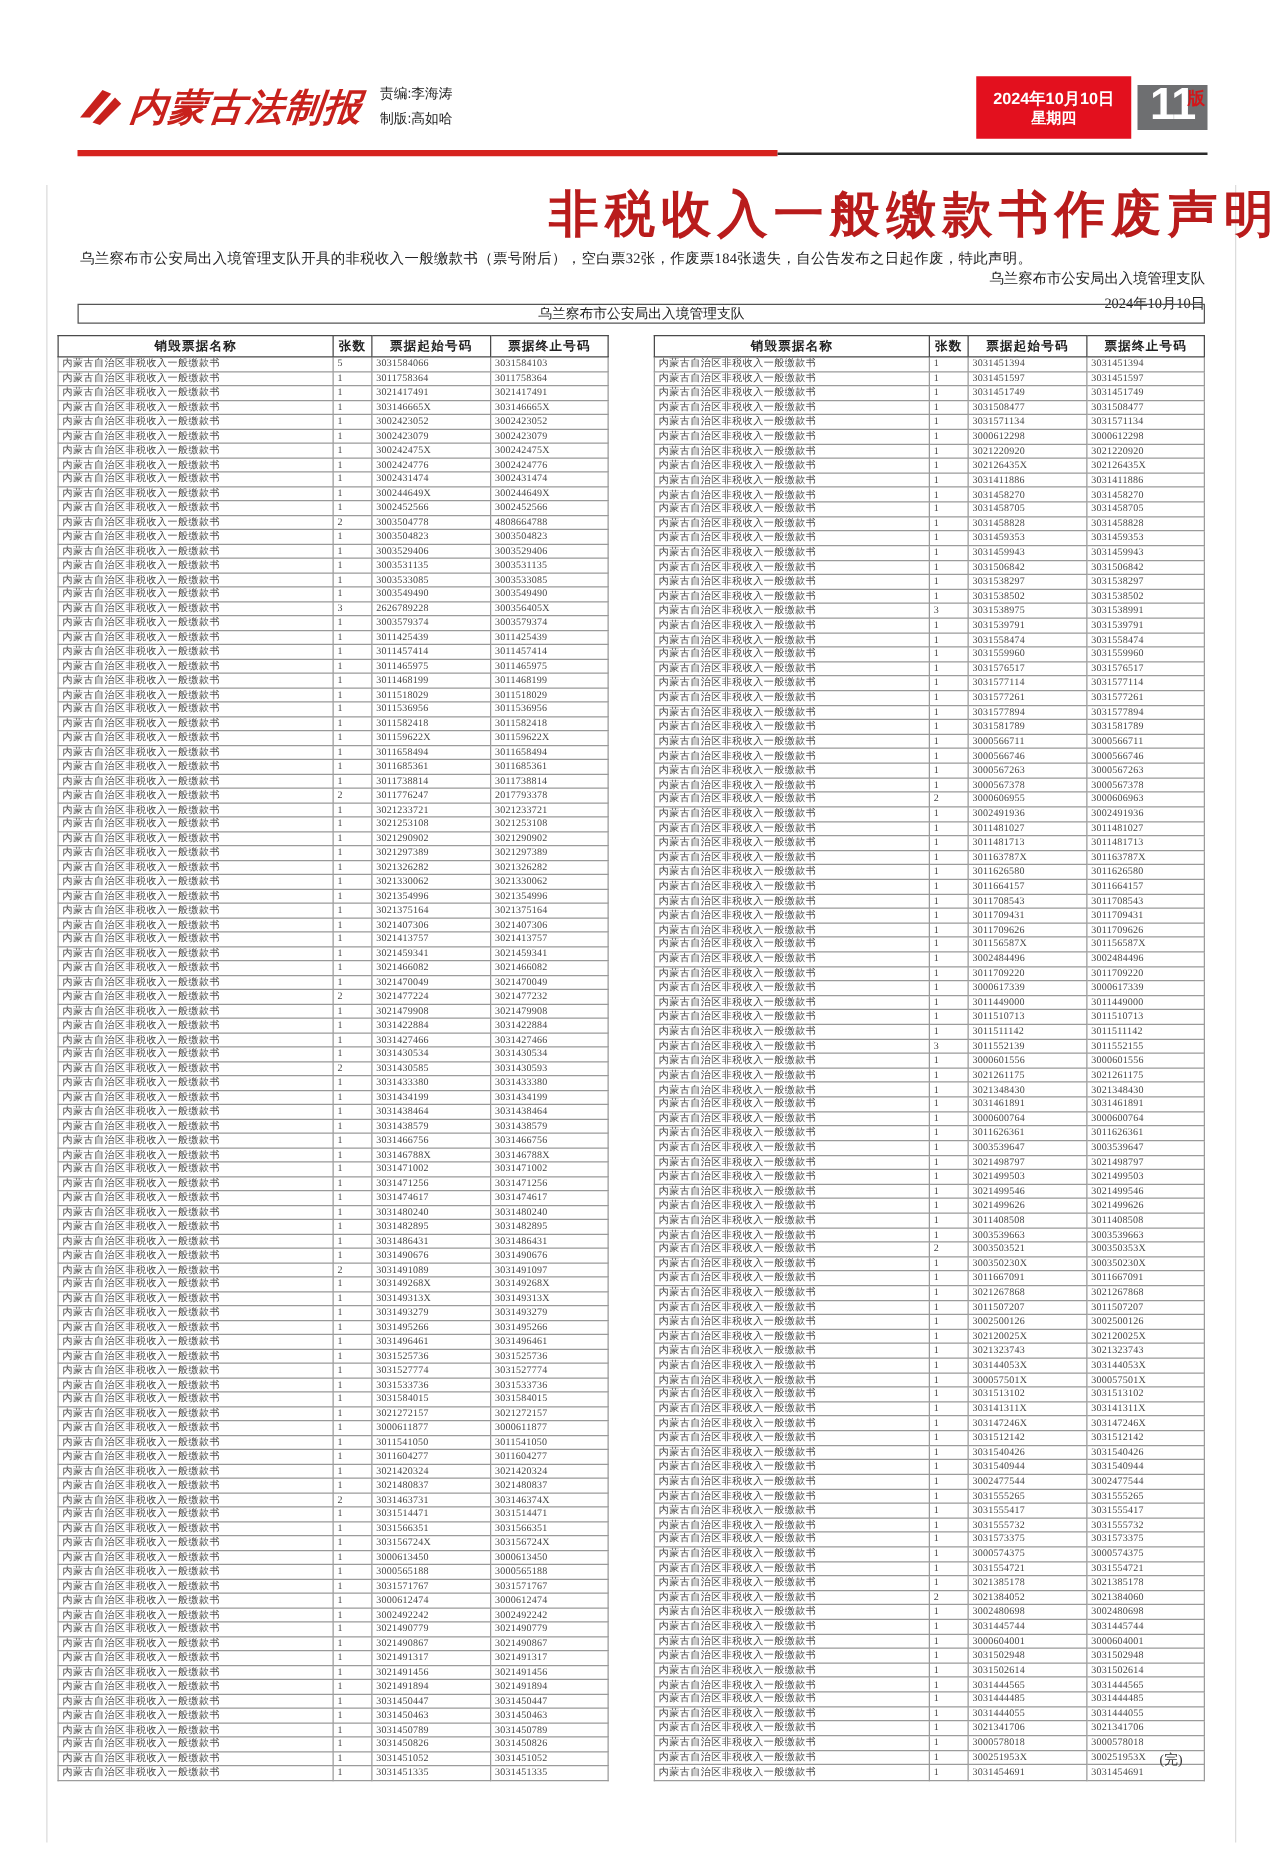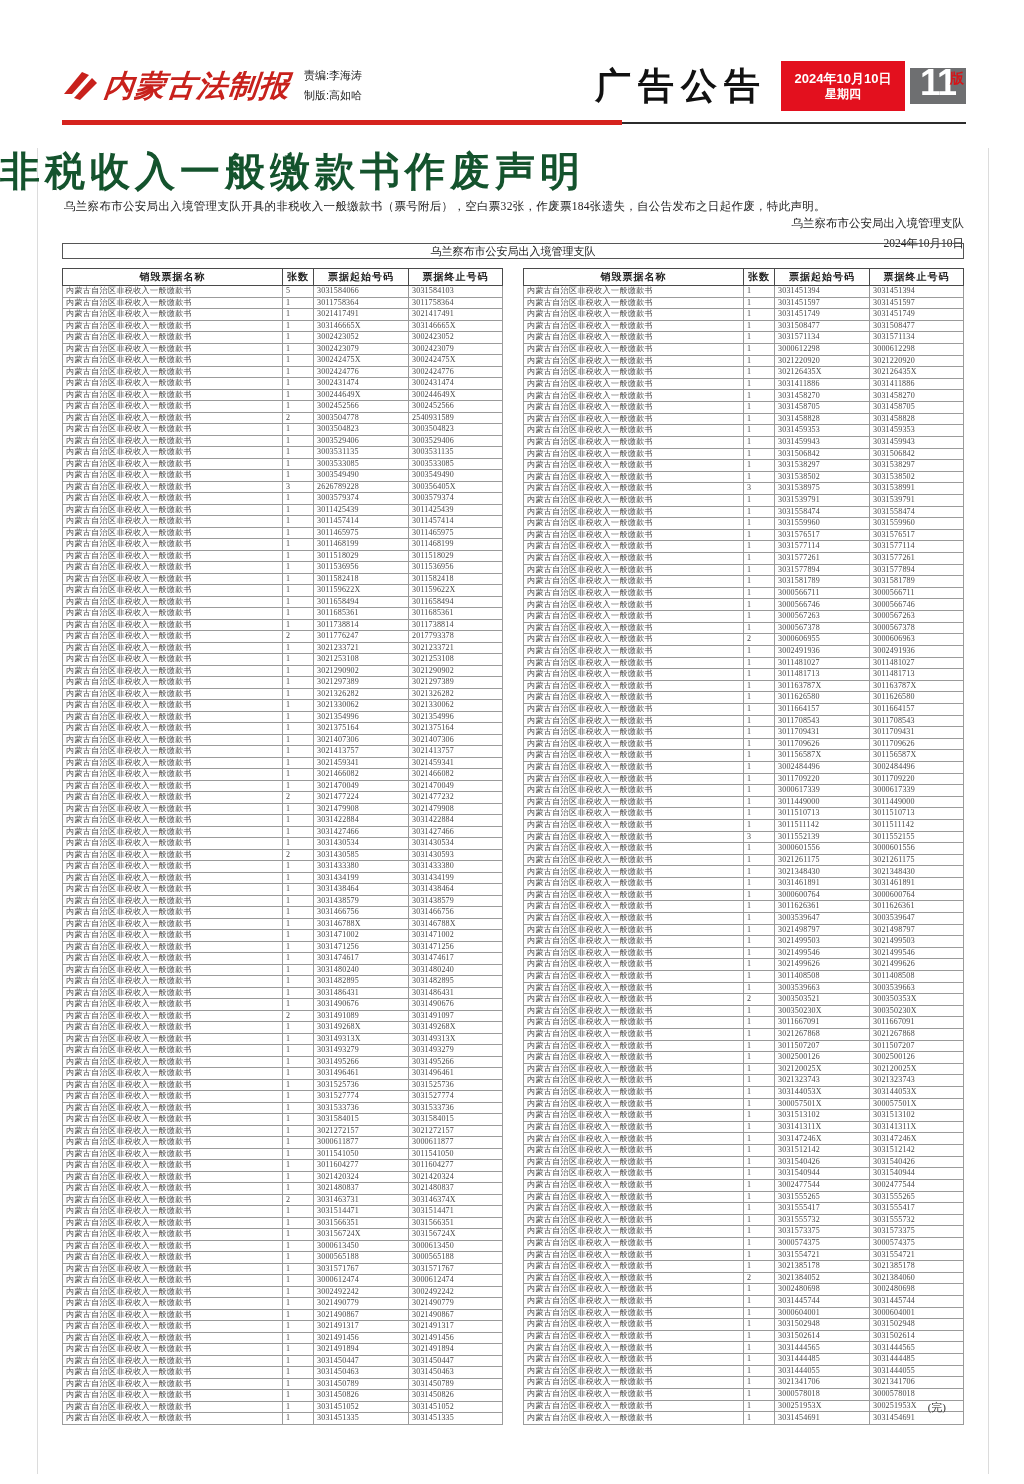--- a/index.html
+++ b/index.html
@@ -40,33 +40,33 @@
   .page-num { color:#fff; font-size:36px; font-weight:900; letter-spacing:-1px; }
   .page-ban { position:absolute; top:2px; right:2px; color:#d61418; font-size:14px; font-weight:bold; }
 
   .rule { position:absolute; top:119px; left:62px; right:58px; height:6px;
     display:flex; align-items:flex-end; }
   .rule-red { width:62%; height:5px; background:#d6231e; }
   .rule-dark { flex:1; height:2px; background:#2b2b2b; margin-bottom:1px; }
 
   
   .notice-title { position:absolute; top:144px; left:0; width:100%;
-    text-align:left; font-size:40px; font-weight:bold; letter-spacing:5px; color:#14532d; margin:0; }
+    text-align:right; font-size:40px; font-weight:bold; letter-spacing:5px; color:#b91c1c; margin:0; }
   .notice-body { position:absolute; top:199px; left:64px; right:60px;
     font-size:11.5px; color:#222; margin:0; letter-spacing:0.3px; }
   .notice-sign { position:absolute; top:213px; right:60px; text-align:right;
     font-size:11.5px; color:#222; line-height:1.75; }
 
   
   .unit-bar { position:absolute; top:243px; left:62px; right:60px; height:16px;
     border:1px solid #555; text-align:center; font-size:11px; line-height:14px; color:#222; }
 
   
   .tables { position:absolute; top:268px; left:62px; right:60px;
-    display:flex; justify-content:space-between; }
+    display:flex; justify-content:flex-end;gap:36px; }
   table.tickets { border-collapse:collapse; table-layout:fixed; width:440px;
     border:1px solid #4a4a4a; }
   table.tickets th { border:1px solid #4a4a4a; font-size:10px; font-weight:bold;
     height:17px; padding:0; color:#222; letter-spacing:1px; }
   table.tickets td { border:1px solid #9b9b9b; height:10.33px; line-height:10.5px;
     padding:0 0 0 3px; color:#474747; white-space:nowrap; overflow:hidden; }
   td.c-name { font-size:8px; letter-spacing:0.4px; }
   td.c-count { font-size:8px; }
   td.c-start, td.c-end { font-size:8px; letter-spacing:0.2px; }
   .col-name { width:220px; } .col-count { width:31px; }
@@ -90,21 +90,20 @@
           <path d="M12 28 L30 8 L35 13 L18 30 Z" fill="#c8211c"></path>
         </svg>
       </span>
       <span class="logo-text">内蒙古法制报</span>
       <span class="editor-block">
         <div>责编:李海涛</div>
         <div>制版:高如哈</div>
       </span>
     </div>
     <div class="mast-right">
-      <span class="section-title">广告公告</span>
       <span class="date-box">
         <span class="d1">2024年10月10日</span>
         <span class="d2">星期四</span>
       </span>
       <span class="page-box">
         <span class="page-num">11</span>
         <span class="page-ban">版</span>
       </span>
     </div>
   </div>
@@ -203,21 +202,21 @@
           <tr>
             <td class="c-name">内蒙古自治区非税收入一般缴款书</td>
             <td class="c-count">1</td>
             <td class="c-start">3002452566</td>
             <td class="c-end">3002452566</td>
           </tr>
           <tr>
             <td class="c-name">内蒙古自治区非税收入一般缴款书</td>
             <td class="c-count">2</td>
             <td class="c-start">3003504778</td>
-            <td class="c-end">2540931589</td>
+            <td class="c-end">4808664788</td>
           </tr>
           <tr>
             <td class="c-name">内蒙古自治区非税收入一般缴款书</td>
             <td class="c-count">1</td>
             <td class="c-start">3003504823</td>
             <td class="c-end">3003504823</td>
           </tr>
           <tr>
             <td class="c-name">内蒙古自治区非税收入一般缴款书</td>
             <td class="c-count">1</td>

